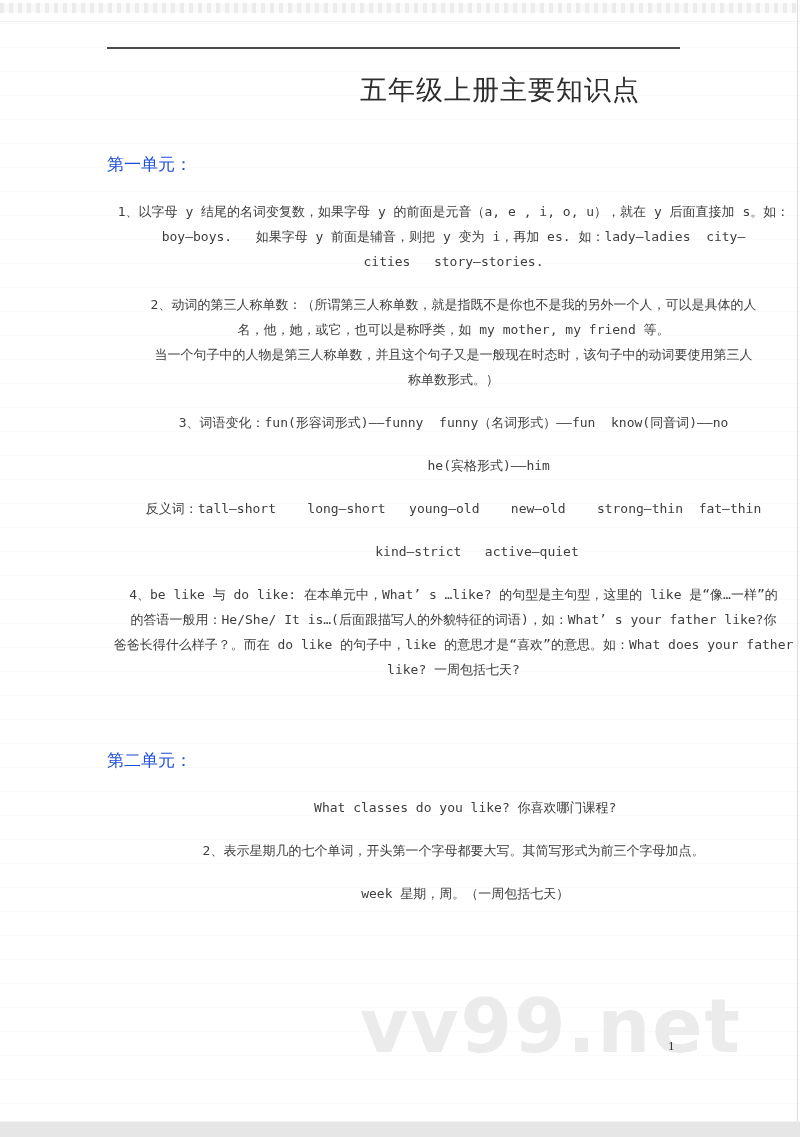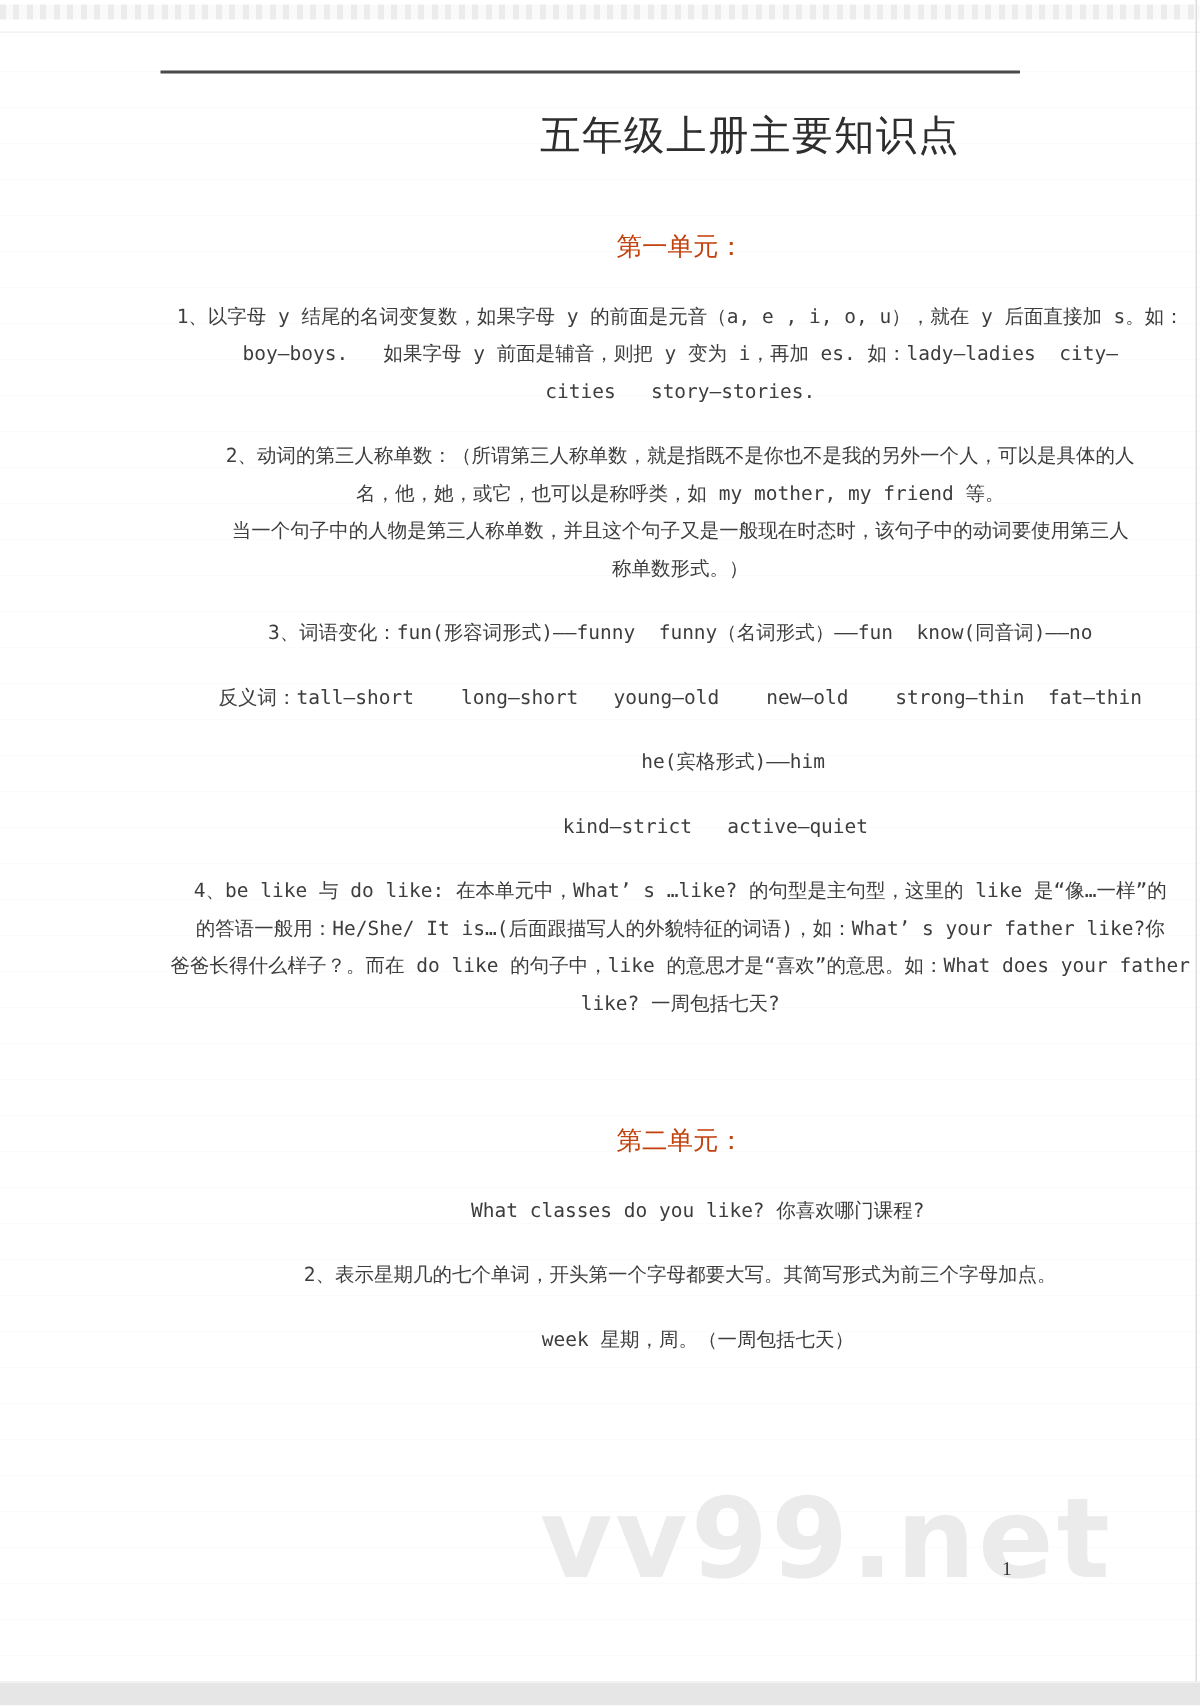--- a/index.html
+++ b/index.html
@@ -54,23 +54,22 @@
   .doc-title {
     width: 573px; position: relative; left: -40px;
     margin-top: 21px;
     font-family: "Liberation Serif", "DejaVu Serif", serif;
     font-size: 27px; line-height: 40px; letter-spacing: 1px;
     text-align: right; color: #2e2e2e; font-weight: normal;
   }
   .doc-section { display: flow-root; }
   .section-heading {
     font-family: "Liberation Serif", "DejaVu Serif", serif;
-    font-size: 17px; line-height: 25px; color: #c2410c;
+    font-size: 17px; line-height: 25px; color: #1d4ed8;
     margin: 24px 0 22px 0;
-    text-align: center;
   }
   .doc-section + .doc-section .section-heading { margin-top: 48px; }
   .block { margin: 0 0 18px 0; }
   .line {
     font-family: "DejaVu Sans Mono", "Liberation Mono", monospace;
     font-size: 13px; line-height: 25px; color: #3d3d3d;
     white-space: pre;
     text-align: center;
   }
 </style>
@@ -99,24 +98,24 @@
         <div class="block">
           <div class="line">2、动词的第三人称单数：（所谓第三人称单数，就是指既不是你也不是我的另外一个人，可以是具体的人</div>
           <div class="line">名，他，她，或它，也可以是称呼类，如 my mother, my friend 等。</div>
           <div class="line">当一个句子中的人物是第三人称单数，并且这个句子又是一般现在时态时，该句子中的动词要使用第三人</div>
           <div class="line">称单数形式。）</div>
         </div>
         <div class="block">
           <div class="line">3、词语变化：fun(形容词形式)——funny  funny（名词形式）——fun  know(同音词)——no</div>
         </div>
         <div class="block">
-          <div class="line">反义词：tall—short    long—short   young—old    new—old    strong—thin  fat—thin</div>
+          <div class="line">         he(宾格形式)——him</div>
         </div>
         <div class="block">
-          <div class="line">         he(宾格形式)——him</div>
+          <div class="line">反义词：tall—short    long—short   young—old    new—old    strong—thin  fat—thin</div>
         </div>
         <div class="block">
           <div class="line">      kind—strict   active—quiet</div>
         </div>
         <div class="block">
           <div class="line">4、be like 与 do like: 在本单元中，What’ s …like? 的句型是主句型，这里的 like 是“像…一样”的</div>
           <div class="line">的答语一般用：He/She/ It is…(后面跟描写人的外貌特征的词语)，如：What’ s your father like?你</div>
           <div class="line">爸爸长得什么样子？。而在 do like 的句子中，like 的意思才是“喜欢”的意思。如：What does your father</div>
           <div class="line">like? 一周包括七天?</div>
         </div>

